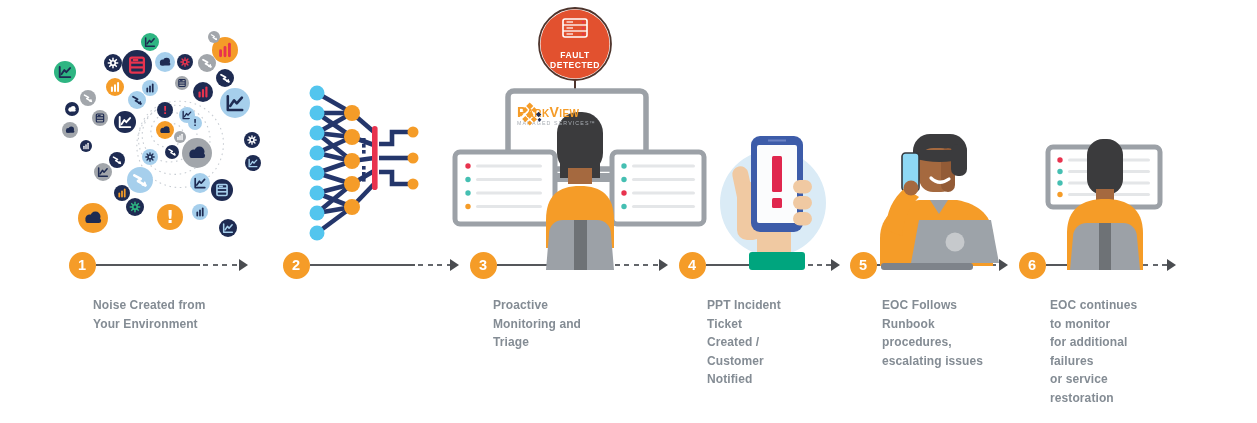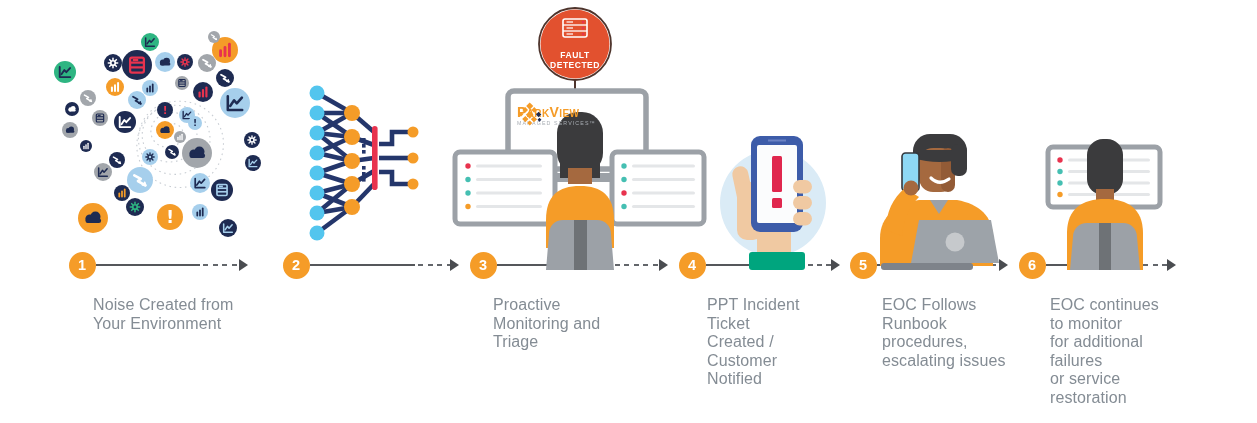--- a/index.html
+++ b/index.html
@@ -9,22 +9,22 @@
   .illus{z-index:3;}
   
   .tl-el{position:absolute;z-index:1;}
   .step-circle{position:absolute;z-index:2;top:251.5px;width:27px;height:27px;border-radius:50%;
      background:var(--orange);color:#fff;font-size:14.5px;font-weight:bold;text-align:center;
      line-height:27px;}
   .tl-solid{top:263.8px;height:2.6px;background:var(--line_gray);}
   .tl-dash{top:263.8px;height:2.6px;background:repeating-linear-gradient(90deg,#63666B 0 5px,transparent 5px 9.5px);}
   .tl-arrow{top:259px;width:0;height:0;border-left:9.5px solid #4A4C50;border-top:6px solid transparent;border-bottom:6px solid transparent;}
   
-  .step-label{position:absolute;top:296px;z-index:1;font-size:16px;line-height:18.5px;
-     color:var(--text_gray);white-space:pre-line;letter-spacing:.1px;}
+  .step-label{position:absolute;top:296px;z-index:1;font-size:12px;line-height:18.5px;
+     color:var(--text_gray);white-space:pre-line;letter-spacing:.1px;font-weight:bold;}
   
   #pv-logo{position:absolute;left:517px;top:106px;z-index:4;display:flex;align-items:center;gap:5px;}
   #pv-brand{font-variant:small-caps;font-weight:bold;font-size:14px;letter-spacing:.4px;color:var(--orange);line-height:13px;}
   #pv-tag{font-size:5.3px;letter-spacing:1.1px;color:#A9AEB4;margin-top:1px;}
 </style>
 </head>
 <body>
 
 <div id="canvas">
 

